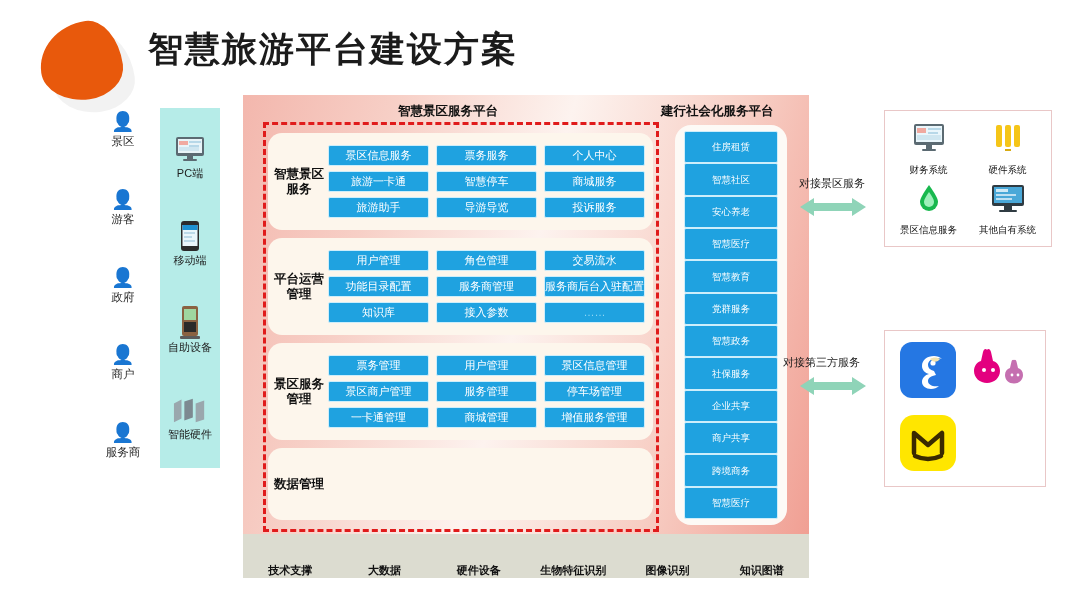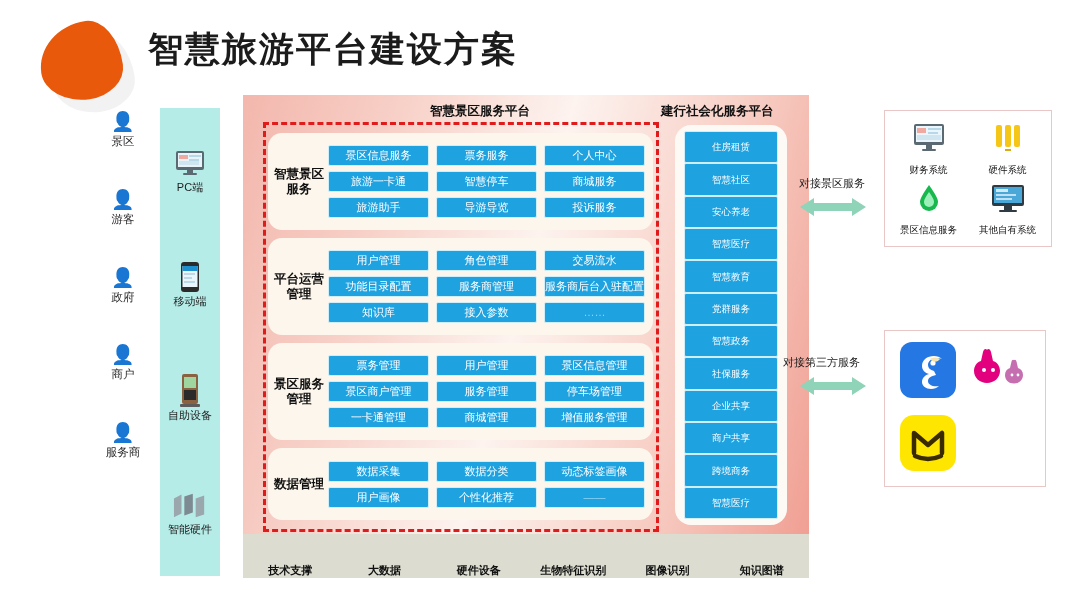--- a/index.html
+++ b/index.html
@@ -39,39 +39,39 @@
     position:absolute;left:92px;top:112px;width:62px;height:348px;
     display:flex;flex-direction:column;justify-content:space-between;
     align-items:center;
   }
   .actor{display:flex;flex-direction:column;align-items:center;gap:3px;}
   .actor .glyph{font-size:19px;line-height:1;color:#4a4a4a;}
   .actor .txt{font-size:11.5px;color:#2b2b2b;white-space:nowrap;}
 
   
   .channels{
-    position:absolute;left:160px;top:108px;width:60px;height:468px;
+    position:absolute;left:160px;top:108px;width:60px;height:360px;
     background:#b6ece8;
     display:flex;flex-direction:column;justify-content:space-around;
     align-items:center;padding:6px 0;box-sizing:border-box;
   }
   .channel{display:flex;flex-direction:column;align-items:center;gap:2px;}
   .channel .ic{width:34px;height:30px;display:flex;align-items:center;justify-content:center;}
   .channel .txt{font-size:11px;color:#1d1d1d;white-space:nowrap;}
 
   
   .platform{
     position:absolute;left:243px;top:95px;width:566px;height:483px;
     background:linear-gradient(105deg,#f3b7ad 0%,#f7cfc6 22%,#fdf3ef 48%,#f7cdc3 74%,#f09c90 100%);
   }
   .plat-head{
     position:absolute;top:8px;font-size:12.5px;font-weight:bold;color:#111;
     white-space:nowrap;
   }
-  #head-left{left:155px;margin-left:32px;}
+  #head-left{left:155px;}
   #head-right{left:418px;}
 
   .dashed-box{
     position:absolute;left:20px;top:27px;width:396px;height:410px;
     border:3px dashed #e01b1b;
     box-sizing:border-box;
   }
 
   .group{
     position:absolute;left:25px;width:385px;
@@ -287,28 +287,20 @@
         <div class="chip">服务管理</div>
         <div class="chip">停车场管理</div>
         <div class="chip">一卡通管理</div>
         <div class="chip">商城管理</div>
         <div class="chip">增值服务管理</div>
       </div>
     </div>
 
     <div class="group g4">
       <div class="g-label">数据管理</div>
-      <div class="g-grid">
-        <div class="chip">数据采集</div>
-        <div class="chip">数据分类</div>
-        <div class="chip">动态标签画像</div>
-        <div class="chip">用户画像</div>
-        <div class="chip">个性化推荐</div>
-        <div class="chip empty">——</div>
-      </div>
     </div>
 
     <div class="ccb">
       <div class="chip">住房租赁</div>
       <div class="chip">智慧社区</div>
       <div class="chip">安心养老</div>
       <div class="chip">智慧医疗</div>
       <div class="chip">智慧教育</div>
       <div class="chip">党群服务</div>
       <div class="chip">智慧政务</div>

